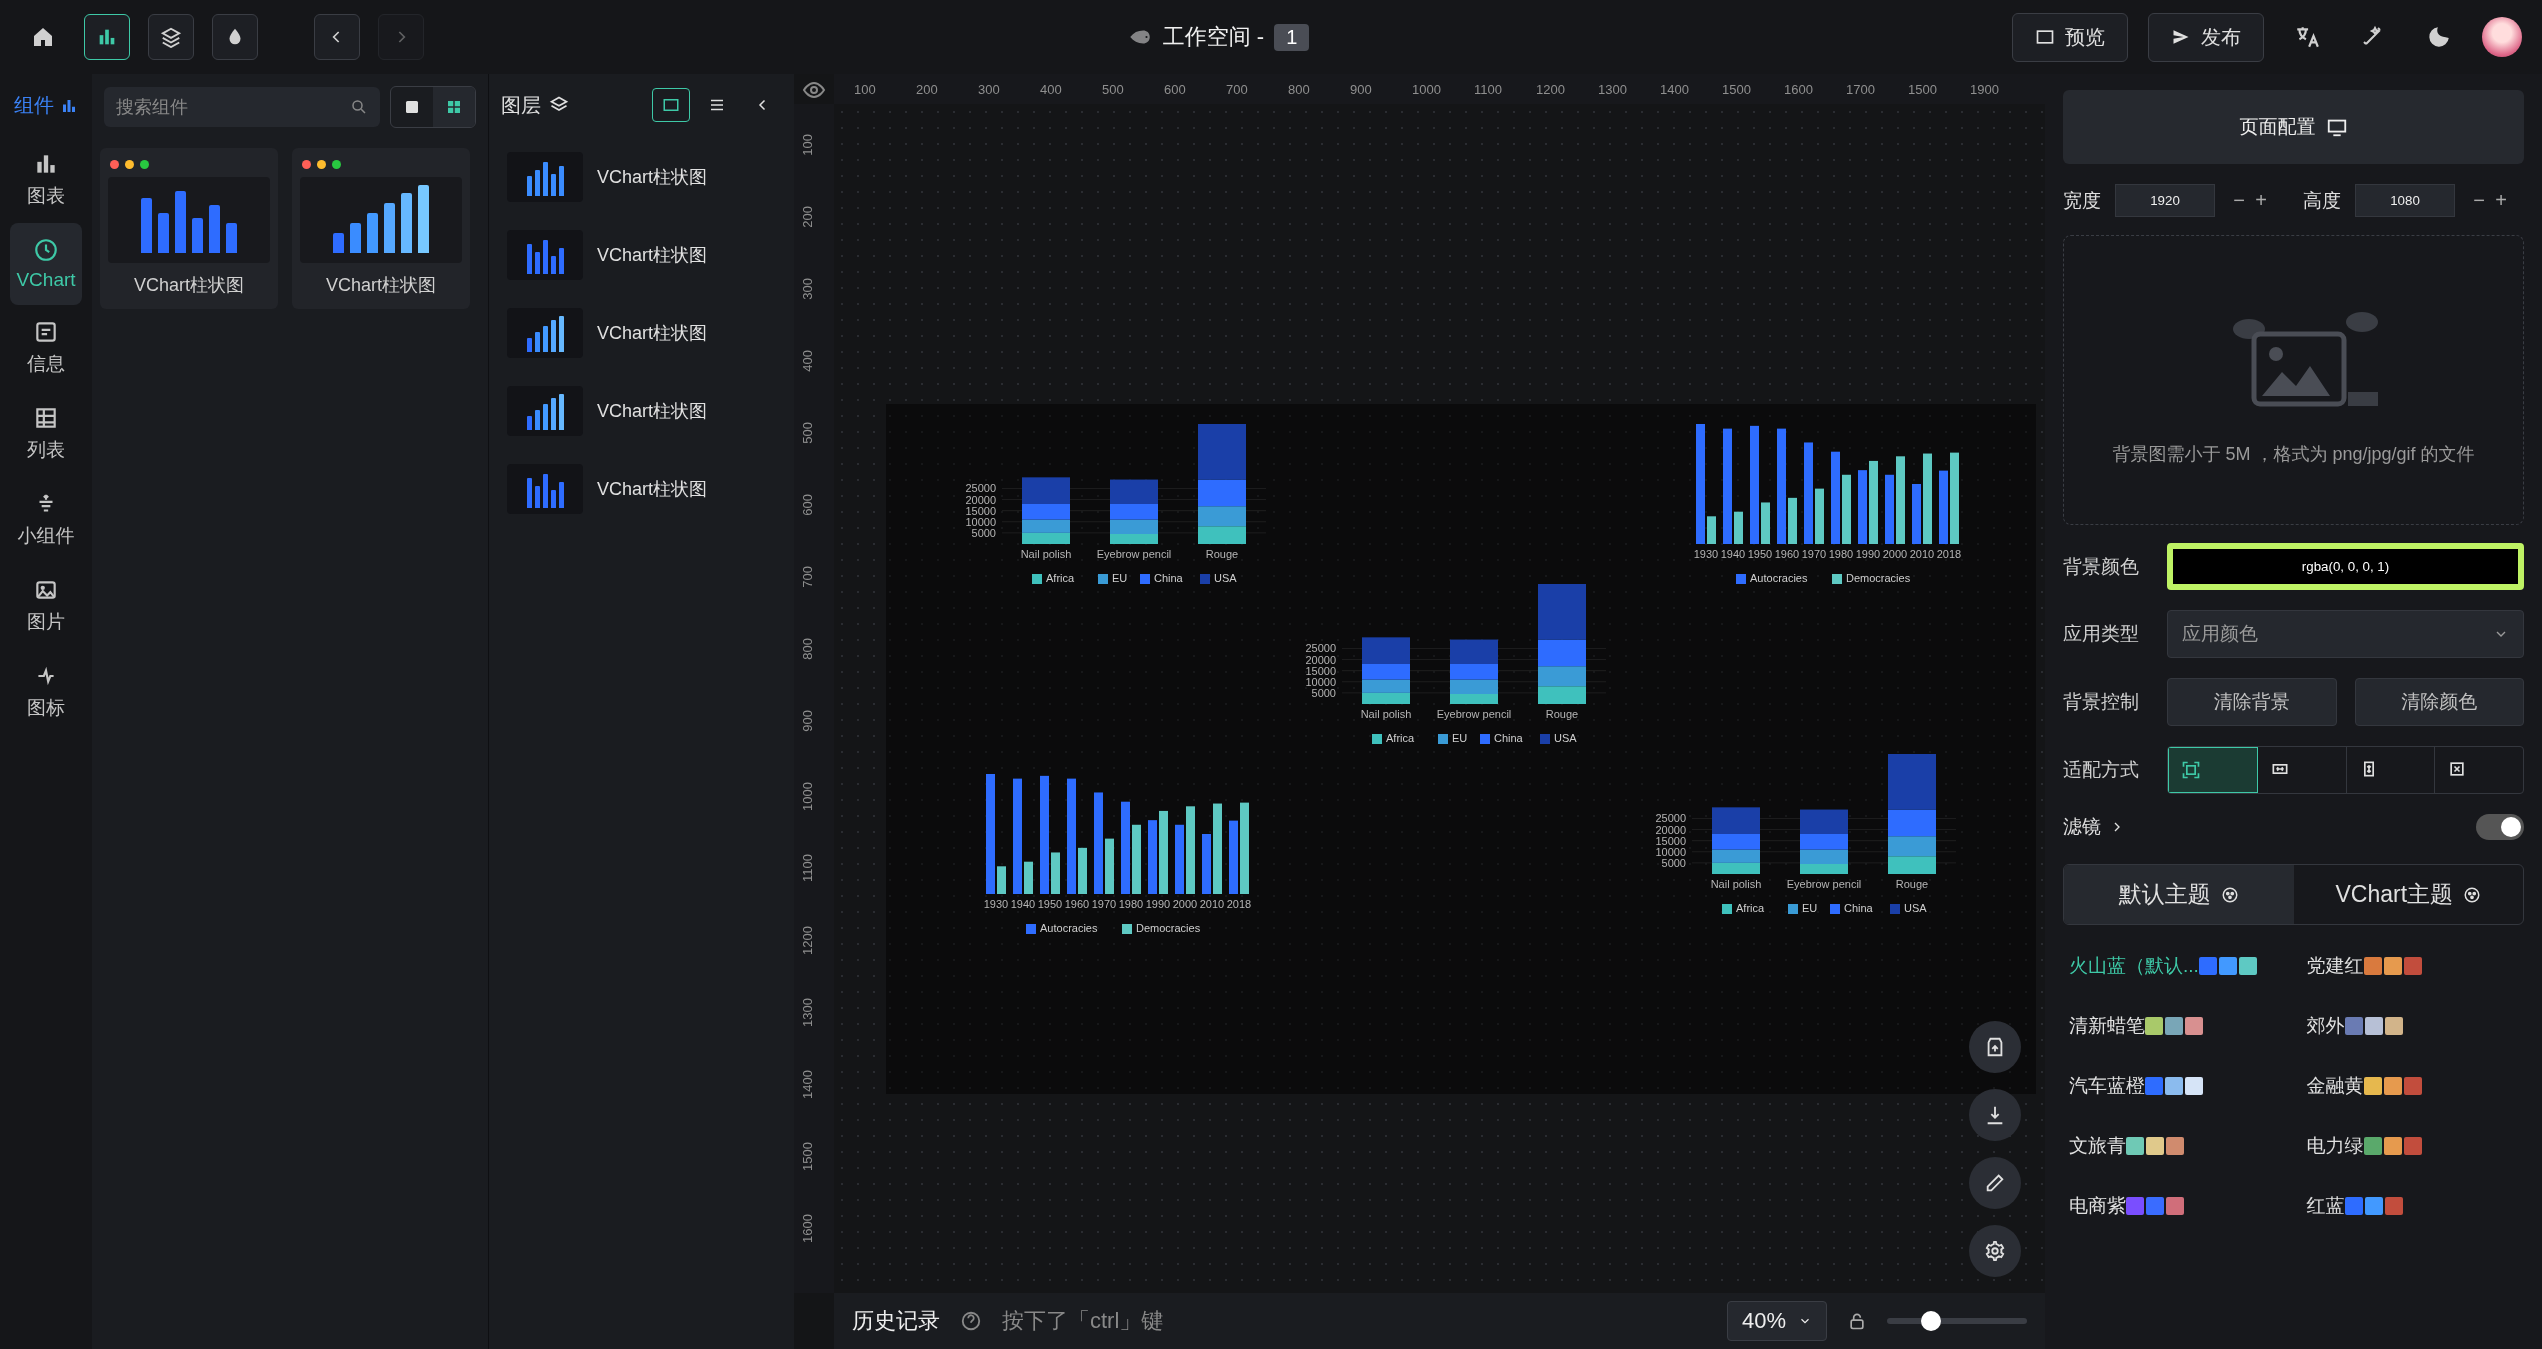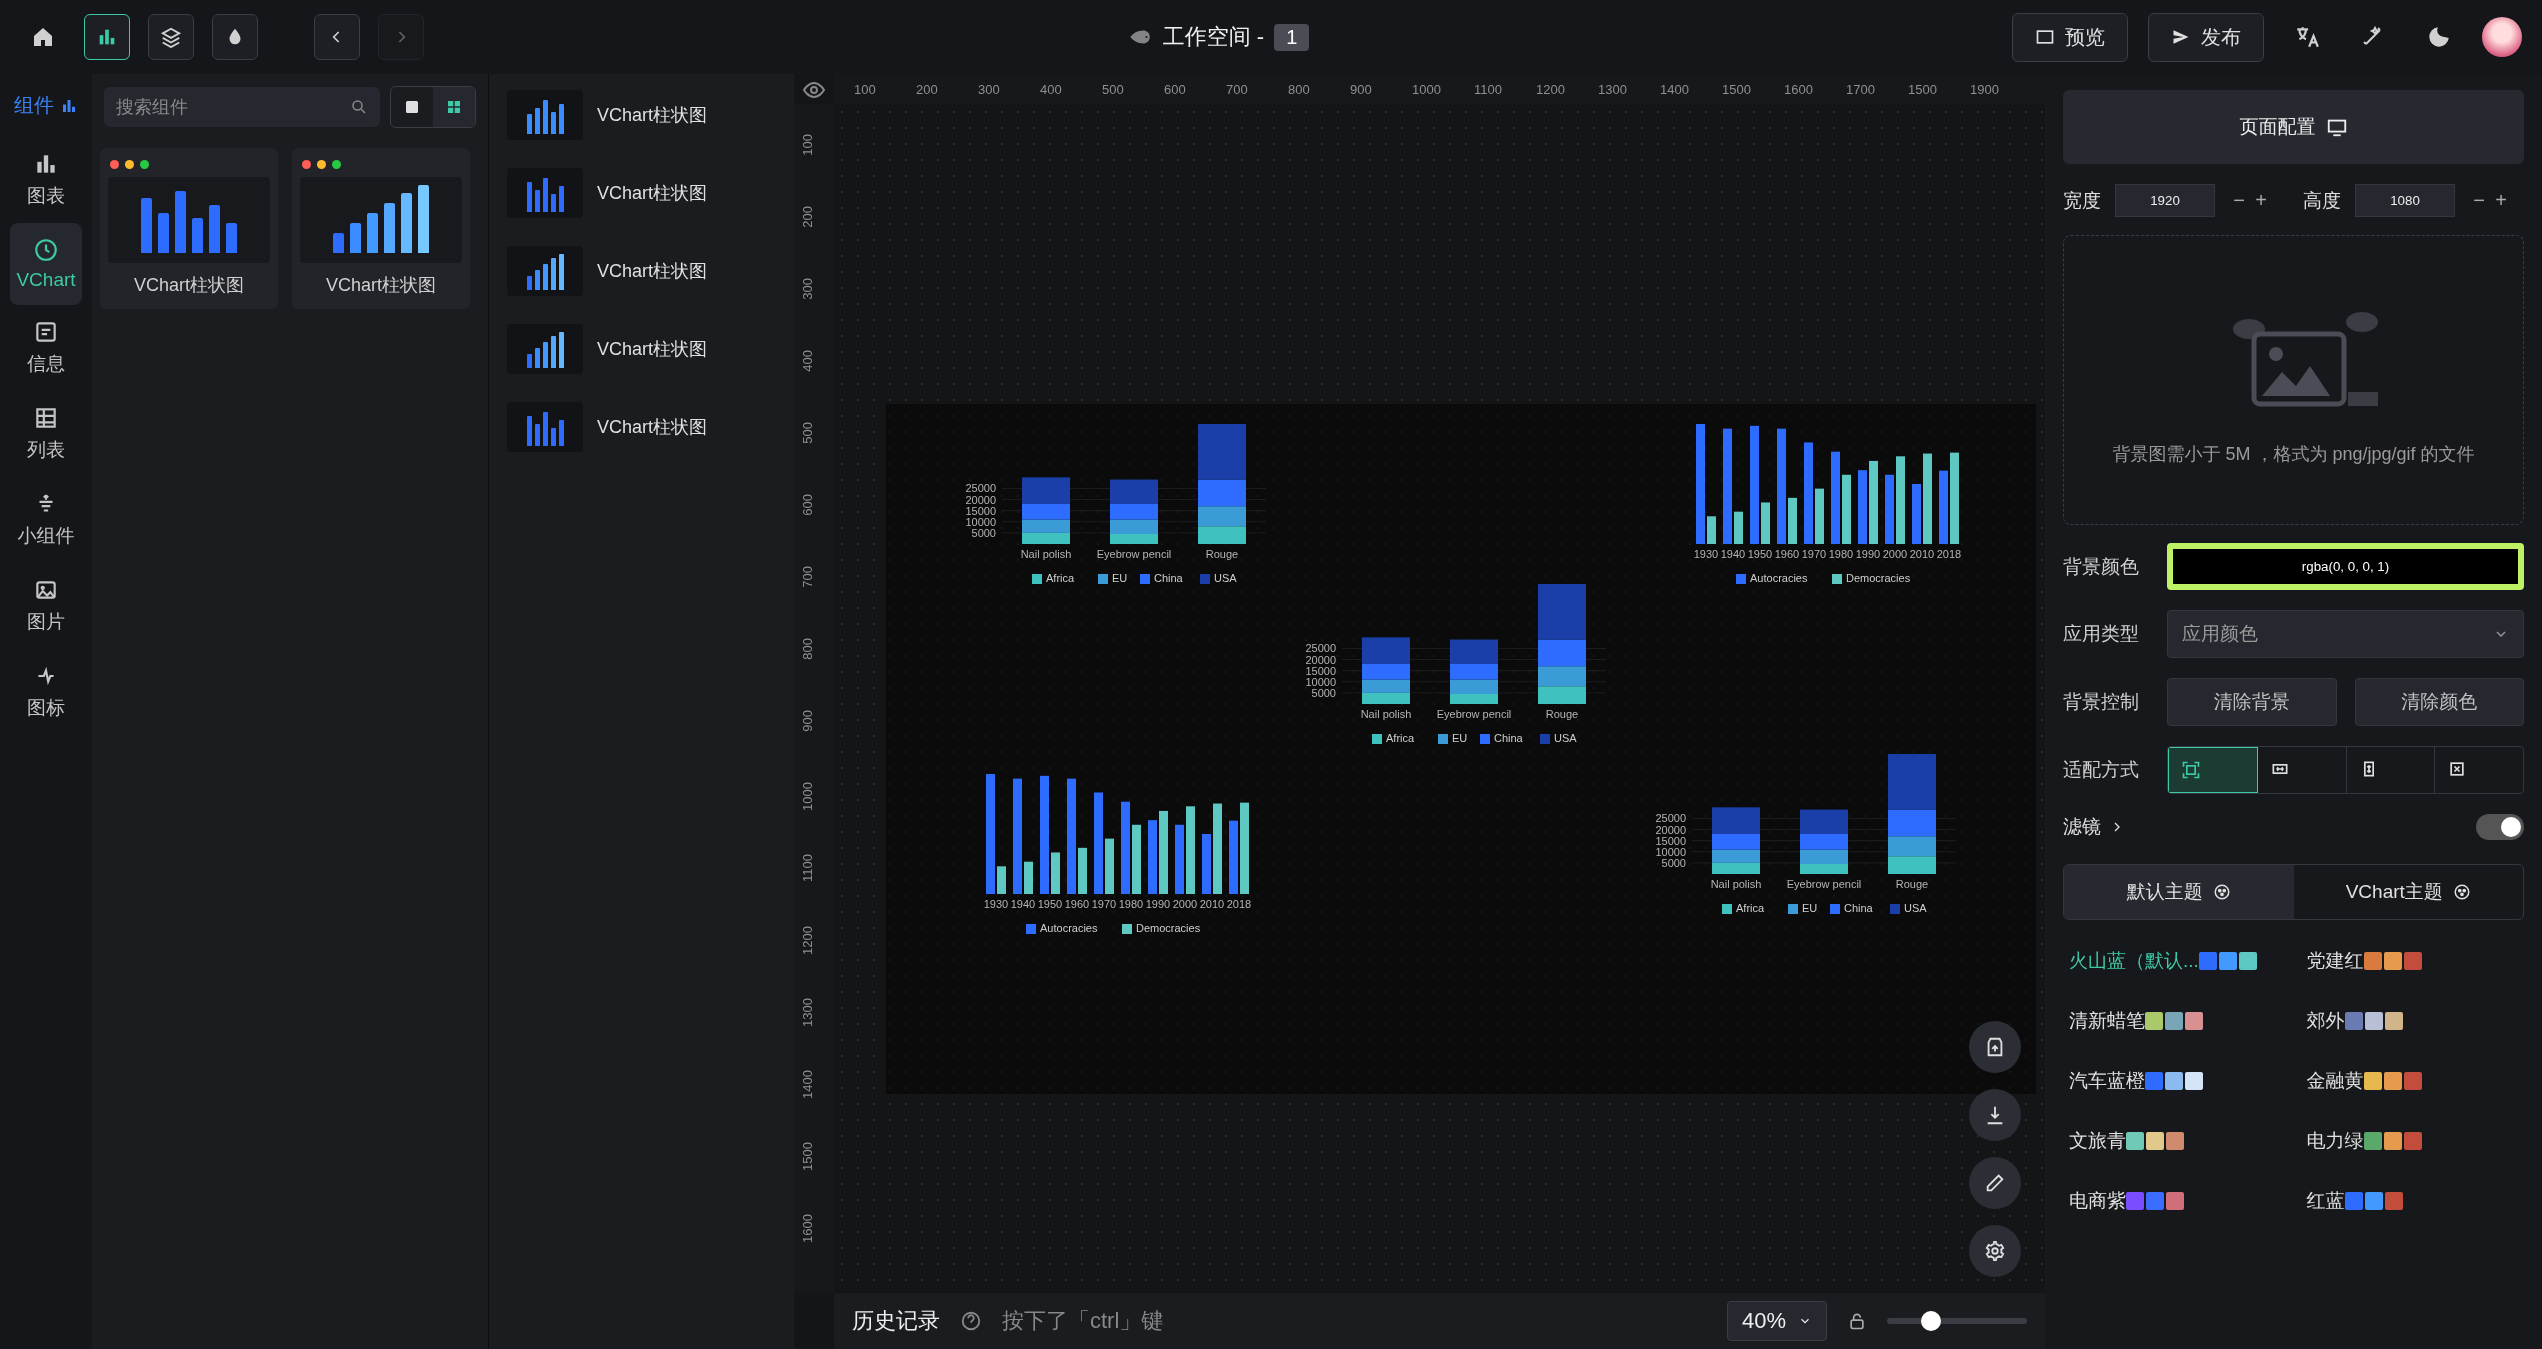--- a/index.html
+++ b/index.html
@@ -329,21 +329,21 @@
 .filter-row { display: flex; align-items: center; justify-content: space-between; font-size: 19px; margin-bottom: 24px; }
 .switch {
   width: 48px; height: 26px; background: #555; border-radius: 13px; position: relative; cursor: pointer;
 }
 .switch::after {
   content: ""; position: absolute; width: 20px; height: 20px; background: #fff; border-radius: 50%;
   top: 3px; left: 25px;
 }
 .theme-tabs { display: flex; border: 1px solid #34373e; border-radius: 6px; overflow: hidden; margin-bottom: 16px; }
 .theme-tabs .ttab {
-  flex: 1; padding: 14px; text-align: left; cursor: pointer; font-size: 19px;
+  flex: 1; padding: 14px; text-align: left; cursor: pointer; font-size: 23px;
   display: flex; align-items: center; justify-content: center; gap: 10px;
 }
 .theme-tabs .ttab.active { background: #26292f; }
 .theme-grid { display: grid; grid-template-columns: 1fr 1fr; gap: 10px 14px; }
 .theme-item {
   display: flex; align-items: center; justify-content: flex-start;
   padding: 12px 6px; font-size: 19px; cursor: pointer;
 }
 .theme-item.selected .thname { color: #3ec9a7; }
 .swatches { display: flex; gap: 2px; }
@@ -554,20 +554,46 @@
             <div class="bar" style="height:50px;background:#55a8ff"></div>
             <div class="bar" style="height:60px;background:#66b8ff"></div>
             <div class="bar" style="height:68px;background:#77c8ff"></div>
           </div>
           <div class="name">VChart柱状图</div>
         </div>
       </div>
   </div>
 
   <div class="layer-panel">
+    <div class="layer-head">
+      <div class="ttl">
+        <span>图层</span>
+        <svg width="20" height="20" viewBox="0 0 24 24" fill="none" stroke="currentColor" stroke-width="2">
+            <path d="M12 3l9 5-9 5-9-5 9-5z"></path>
+            <path d="M3 13l9 5 9-5"></path>
+          </svg>
+      </div>
+      <div class="layer-tools">
+        <div class="tbtn boxed">
+          <svg width="18" height="18" viewBox="0 0 24 24" fill="none" stroke="currentColor" stroke-width="2">
+              <rect x="3" y="5" width="18" height="14"></rect>
+            </svg>
+        </div>
+        <div class="tbtn">
+          <svg width="18" height="18" viewBox="0 0 24 24" fill="none" stroke="currentColor" stroke-width="2">
+              <path d="M4 6h16M4 12h16M4 18h16"></path>
+            </svg>
+        </div>
+        <div class="tbtn">
+          <svg width="18" height="18" viewBox="0 0 24 24" fill="none" stroke="currentColor" stroke-width="2">
+              <path d="M14 6l-6 6 6 6"></path>
+            </svg>
+        </div>
+      </div>
+    </div>
     <div class="layer-list" id="layer-list">
         <div class="layer-item">
           <div class="lthumb">
             <div class="b" style="height:20px;background:#3a8cff"></div>
             <div class="b" style="height:26px;background:#3a8cff"></div>
             <div class="b" style="height:34px;background:#3a8cff"></div>
             <div class="b" style="height:22px;background:#3a8cff"></div>
             <div class="b" style="height:30px;background:#3a8cff"></div>
           </div>
           <div class="lname">VChart柱状图</div>

